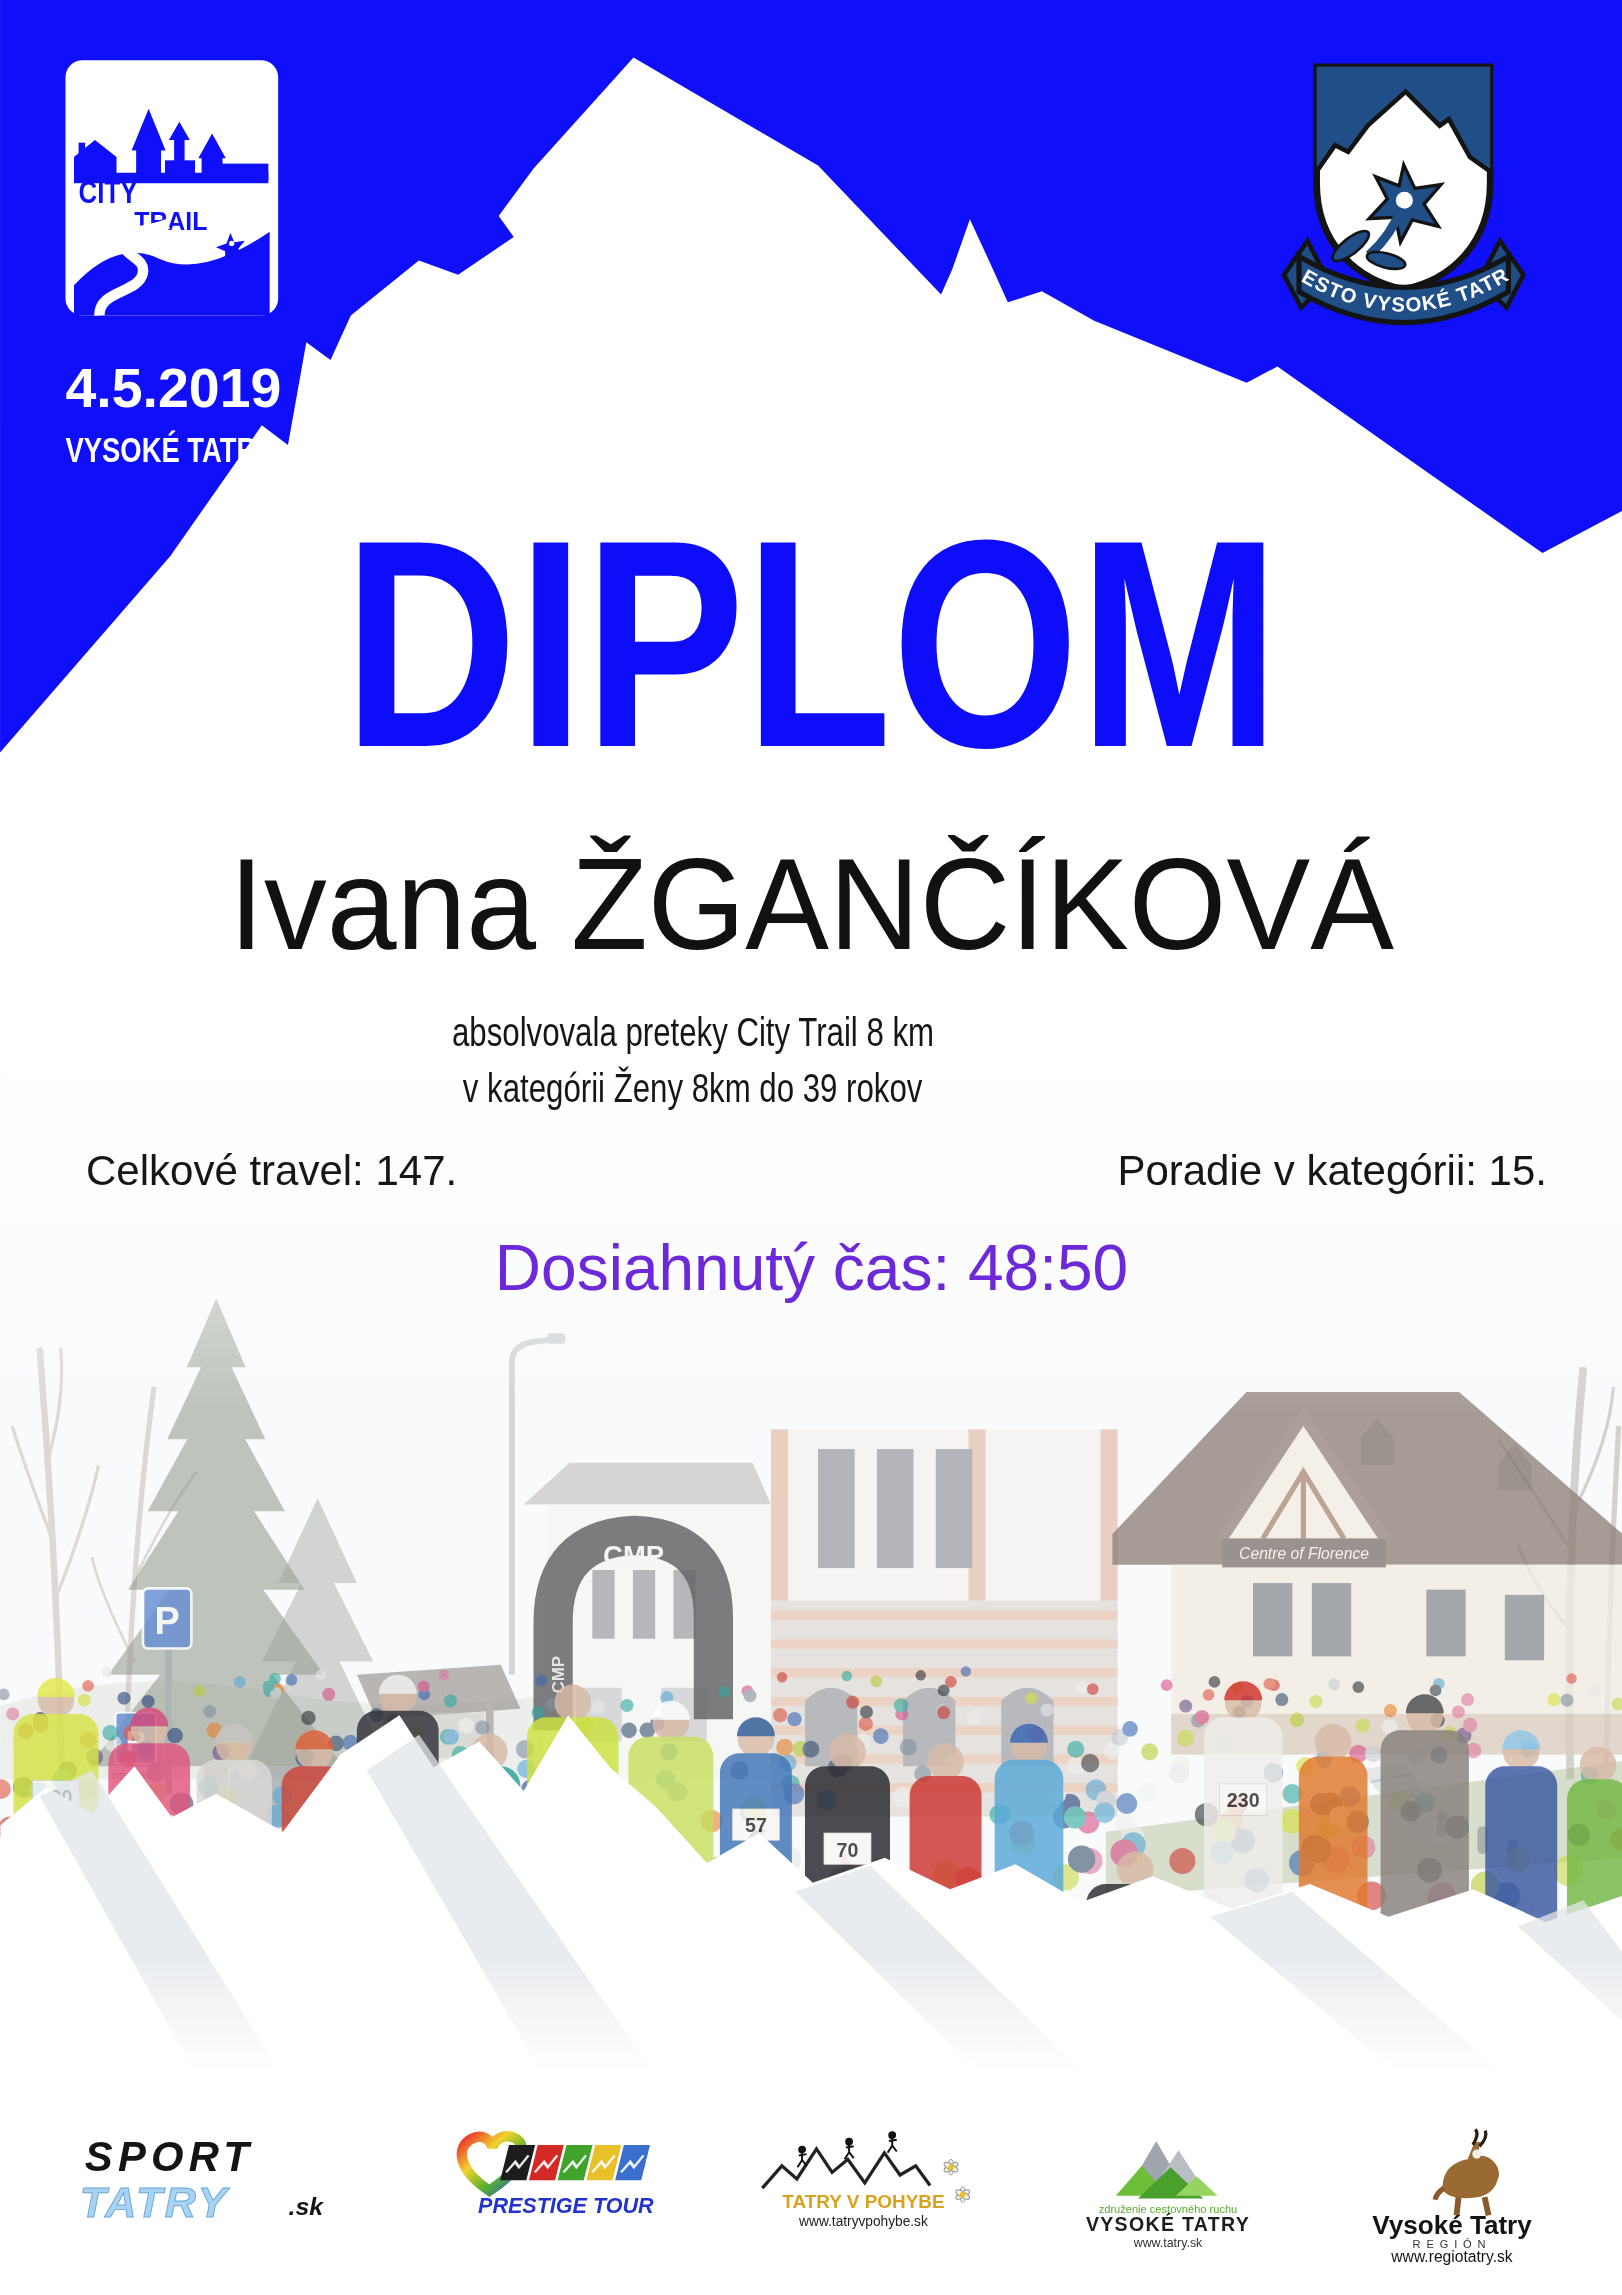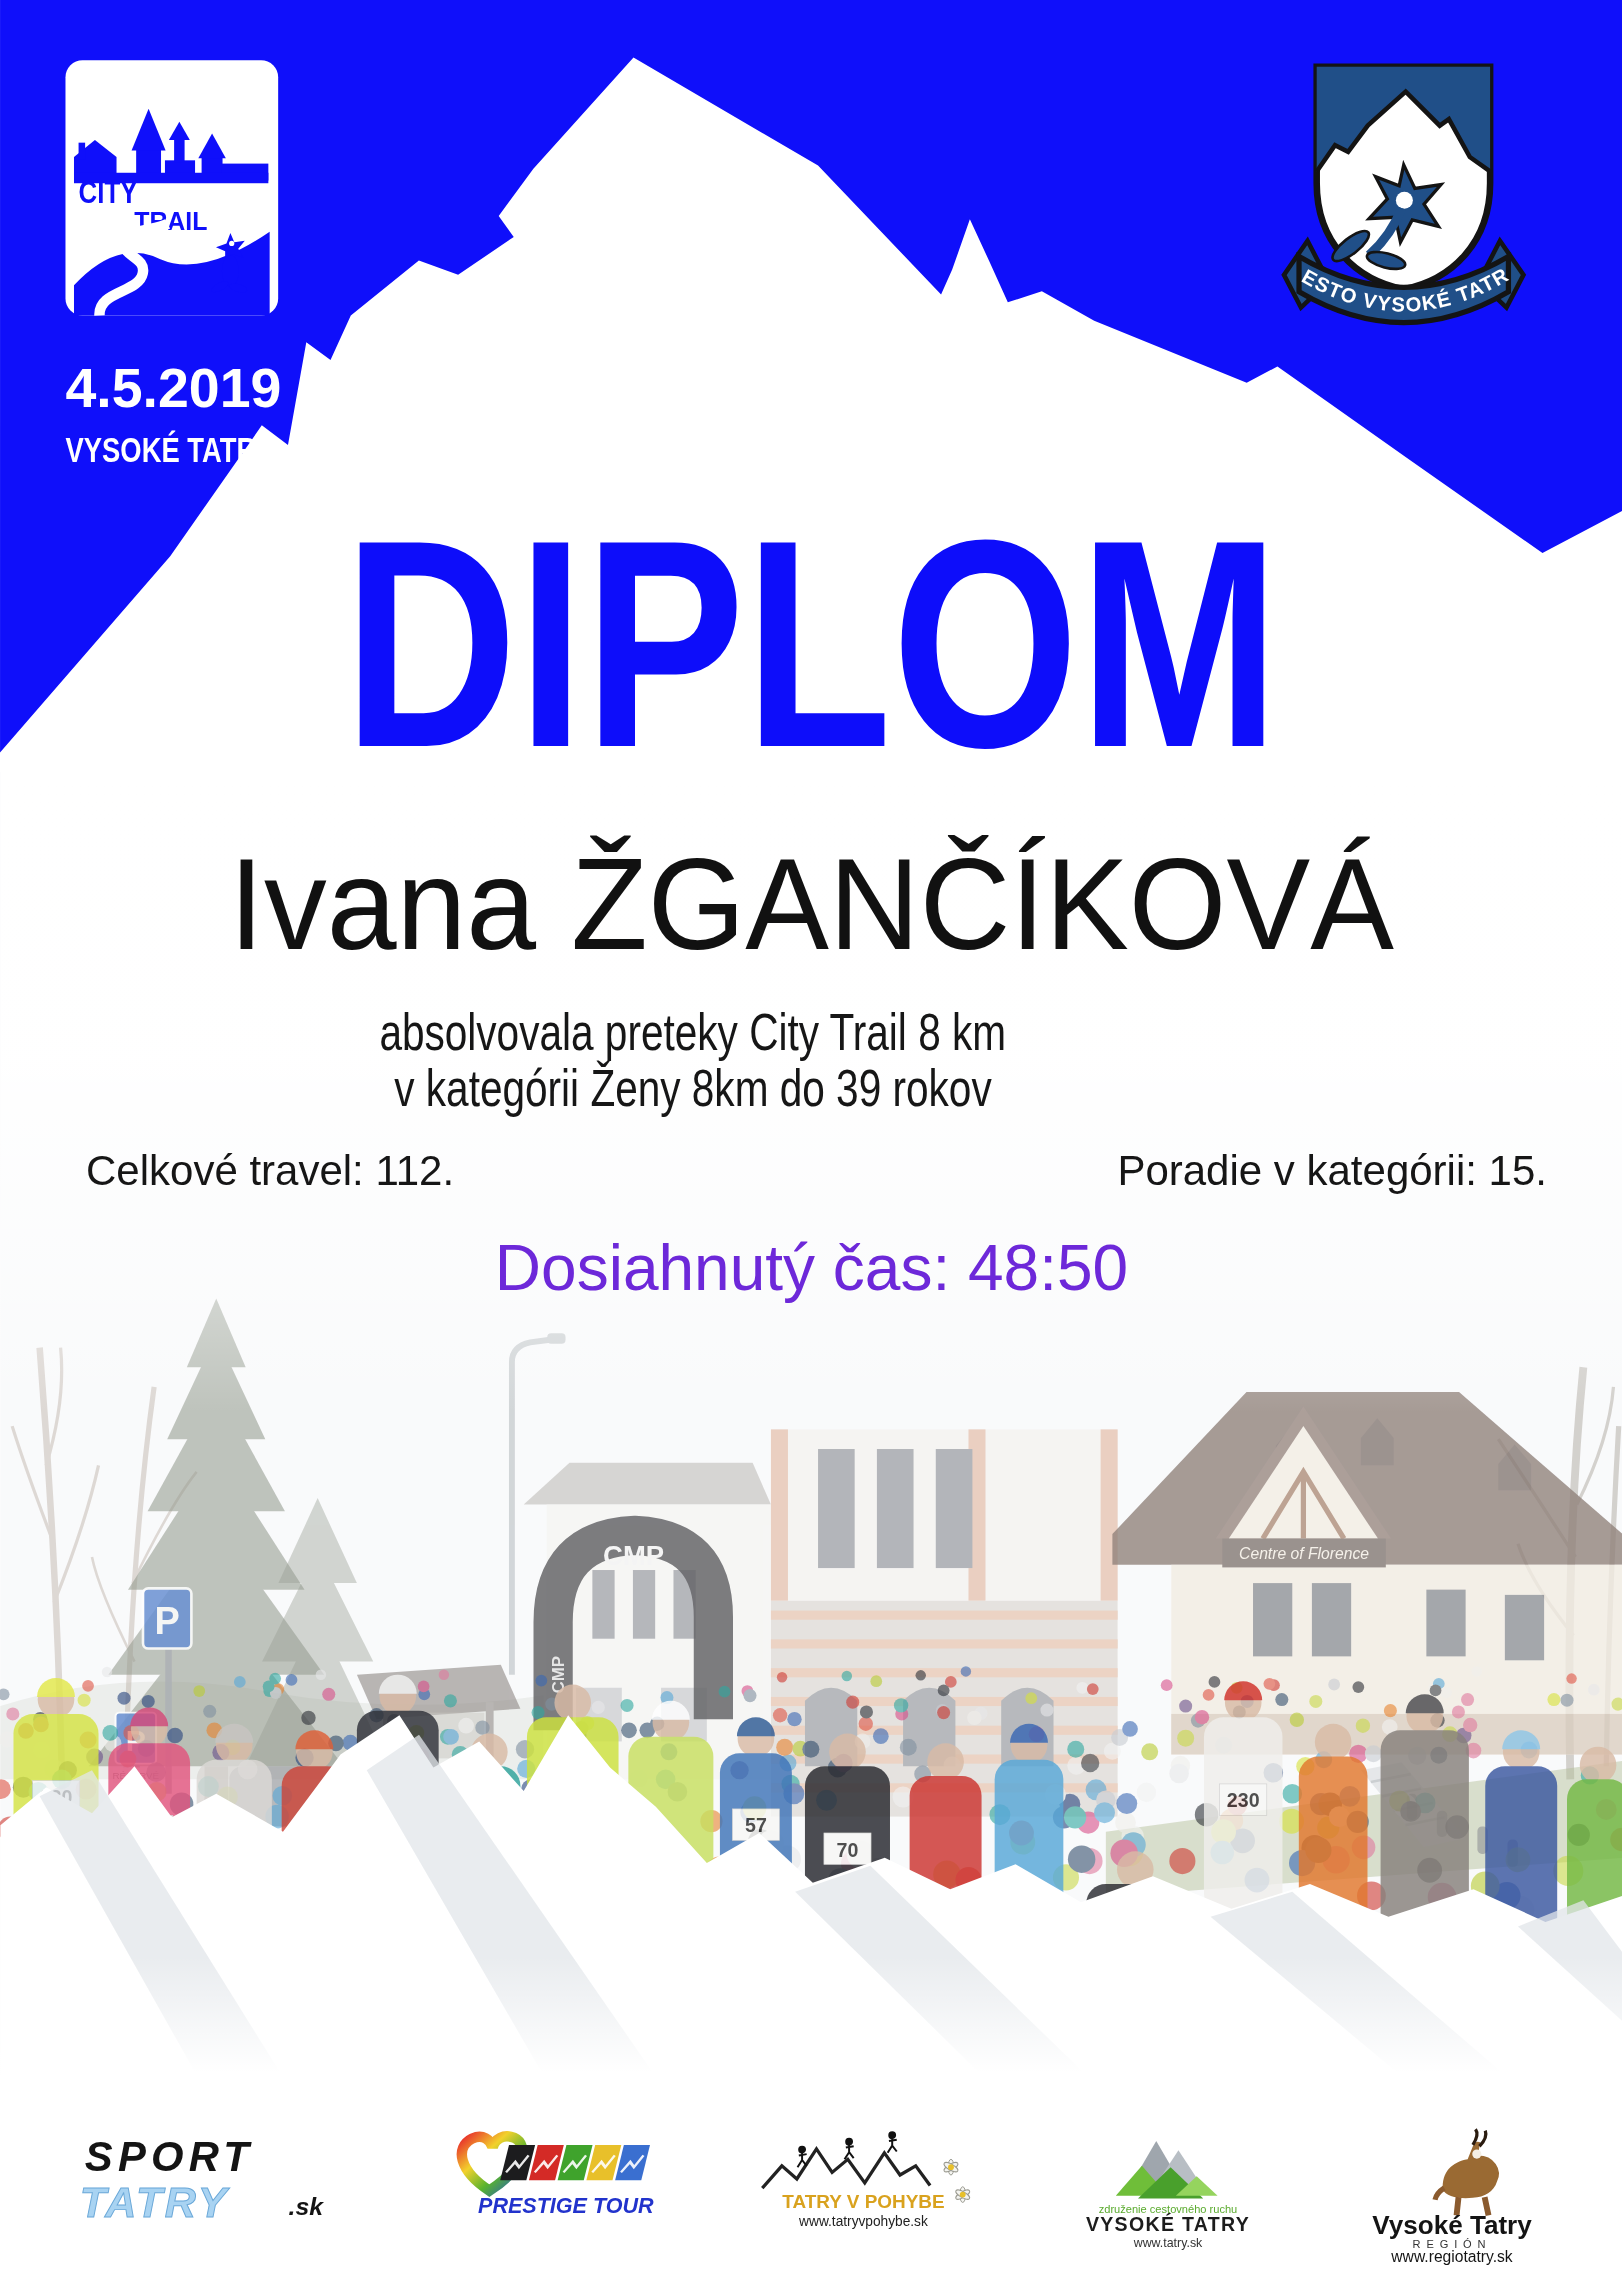--- a/index.html
+++ b/index.html
@@ -8,21 +8,21 @@
   .abs{position:absolute;}
   svg text{font-family:"Liberation Sans",sans-serif;}
   .f-blue{fill:var(--header_blue,#0f0ffa);}
   .f-navy{fill:var(--shield_navy,#204f88);}
   .hdr{left:0;top:0;z-index:1;}
   .txt-layer{z-index:2;}
   .photo{left:0;top:772px;width:1623px;height:1303px;z-index:0;}
   .diplom-svg{left:0;top:530px;width:1623px;height:226px;}
   .name-svg{left:0;top:823px;width:1623px;height:164px;}
   .subtitle{left:0;top:1004px;width:1386px;text-align:center;color:#161616;
-            font-size:52px;line-height:56px;}
+            font-size:40px;line-height:56px;}
   .narrow{display:inline-block;transform:scaleX(.78);transform-origin:50% 50%;white-space:nowrap;}
   .rankrow{left:0;top:1149px;width:1623px;display:flex;justify-content:space-between;
            box-sizing:border-box;padding:0 76px 0 86px;color:#161616;font-size:42px;line-height:44px;}
   .timeline{left:0;top:1234px;width:1623px;text-align:center;color:#6d28d9;
             font-size:64px;line-height:68px;}
   .sponsors{left:0;top:2128px;width:1623px;height:157px;display:flex;align-items:flex-start;
             justify-content:space-evenly;z-index:2;gap:19px;}
   .sponsor{flex:0 0 auto;}
 </style>
 </head>
@@ -705,21 +705,21 @@
   </svg>
 
   <div class="abs txt-layer subtitle">
     <span class="narrow">absolvovala preteky City Trail 8 km</span><br>
     <span class="narrow">v kategórii Ženy 8km do 39 rokov</span>
   </div>
 
   <div class="abs txt-layer rankrow">
     <div>
       <span>Celkové travel:</span>
-      <span>112.</span>
+      <span>147.</span>
     </div>
     <div>
       <span>Poradie v kategórii:</span>
       <span>15.</span>
     </div>
   </div>
 
   <div class="abs txt-layer timeline">
     <span>Dosiahnutý čas:</span>
     <span>48:50</span>

